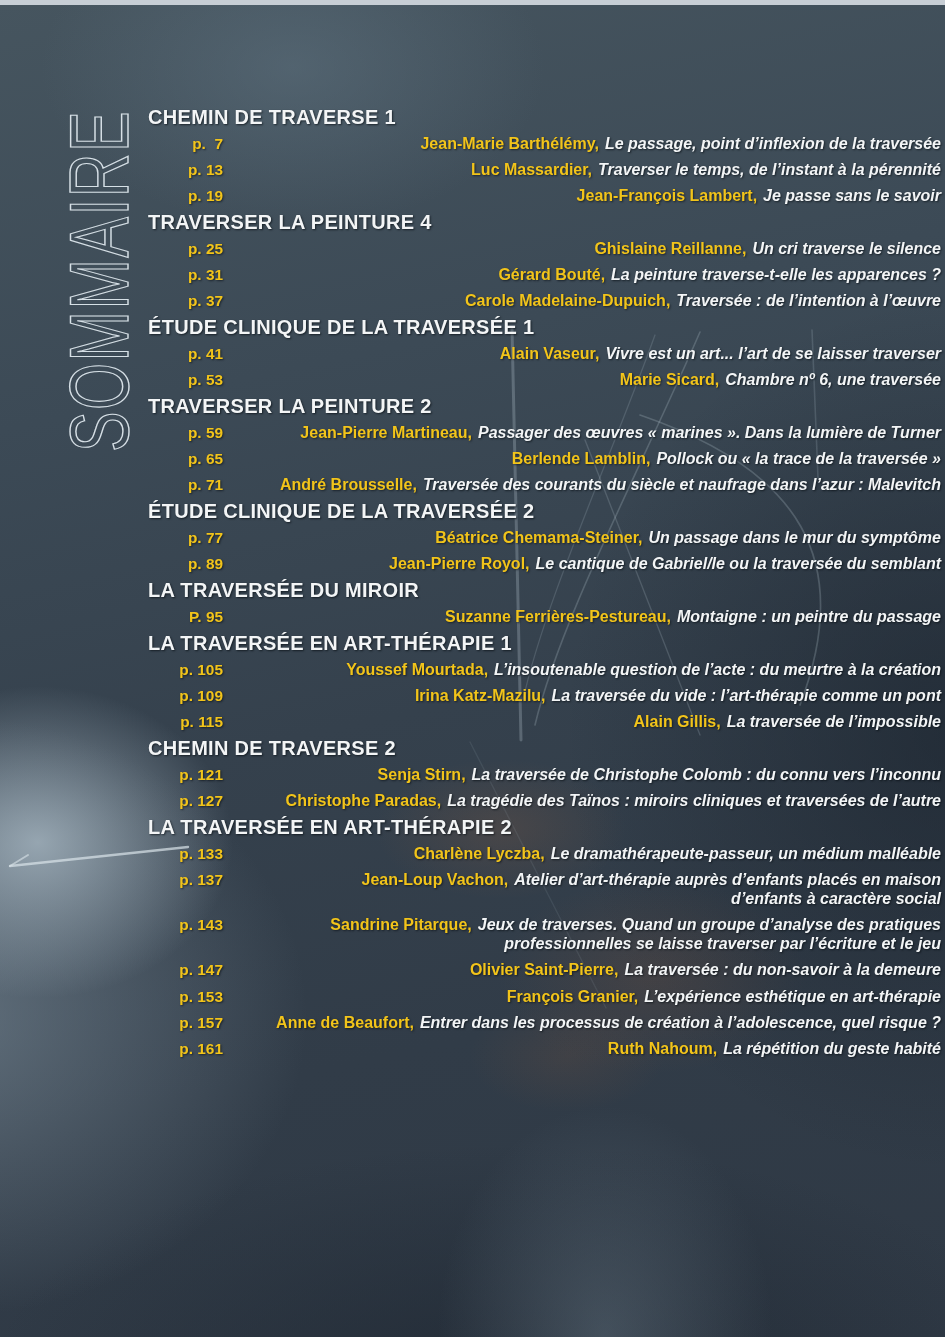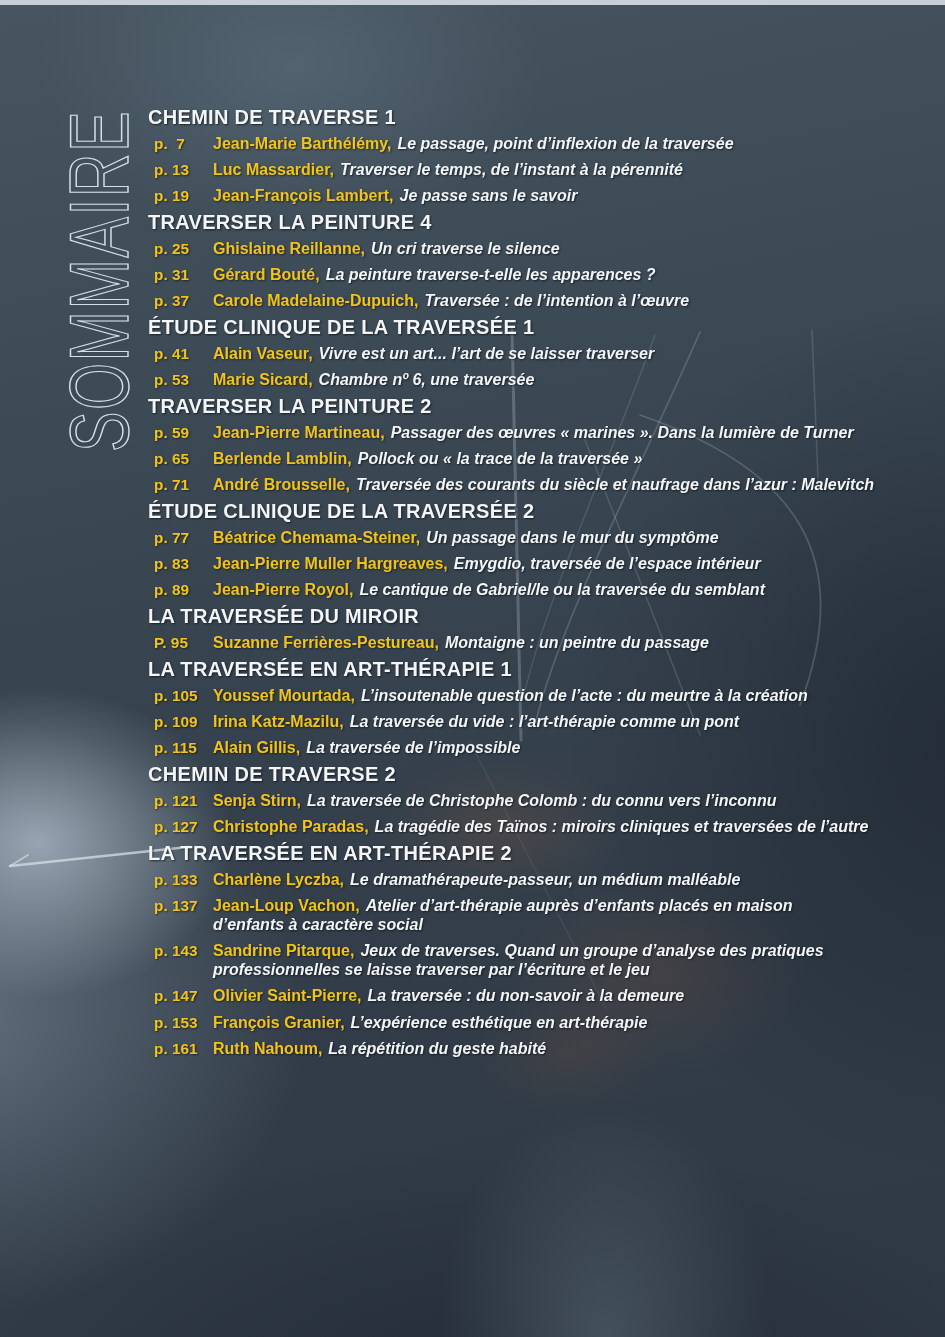--- a/index.html
+++ b/index.html
@@ -35,21 +35,21 @@
   }
   
   .toc{position:absolute;left:148px;top:108px;right:4px;}
   .toc-section{margin:0 0 8px 0;}
   .section-header{
     margin:0 0 7px 0;
     font-size:20px;font-weight:700;letter-spacing:.3px;
     line-height:19px;color:var(--text-white);
     text-shadow:1px 1px 2px rgba(5,10,16,.65);
   }
-  .entry{display:flex;align-items:baseline;margin:0 0 7px 6px;}
+  .entry{display:flex;align-items:baseline;margin:0 0 7px 16px;text-align:right;}
   .page-num{
     flex:0 0 59px;white-space:pre;
     font-size:15.4px;font-weight:700;line-height:19px;
     color:var(--accent-yellow);
     text-shadow:1px 1px 2px rgba(5,10,16,.6);
   }
   .entry-text{flex:1 1 auto;font-size:16px;line-height:19px;}
   .author{
     font-weight:700;color:var(--accent-yellow);margin-right:6px;
     text-shadow:1px 1px 2px rgba(5,10,16,.6);
@@ -144,24 +144,20 @@
           <span class="entry-text"><span class="author">André Brousselle,</span><span class="title">Traversée des courants du siècle et naufrage dans l’azur : Malevitch</span></span>
         </div>
       </section>
       <section class="toc-section">
         <h2 class="section-header">ÉTUDE CLINIQUE DE LA TRAVERSÉE 2</h2>
         <div class="entry">
           <span class="page-num">p. 77</span>
           <span class="entry-text"><span class="author">Béatrice Chemama-Steiner,</span><span class="title">Un passage dans le mur du symptôme</span></span>
         </div>
         <div class="entry">
-          <span class="page-num">p. 83</span>
-          <span class="entry-text"><span class="author">Jean-Pierre Muller Hargreaves,</span><span class="title">Emygdio, traversée de l’espace intérieur</span></span>
-        </div>
-        <div class="entry">
           <span class="page-num">p. 89</span>
           <span class="entry-text"><span class="author">Jean-Pierre Royol,</span><span class="title">Le cantique de Gabriel/le ou la traversée du semblant</span></span>
         </div>
       </section>
       <section class="toc-section">
         <h2 class="section-header">LA TRAVERSÉE DU MIROIR</h2>
         <div class="entry">
           <span class="page-num">P. 95</span>
           <span class="entry-text"><span class="author">Suzanne Ferrières-Pestureau,</span><span class="title">Montaigne : un peintre du passage</span></span>
         </div>
@@ -212,19 +208,23 @@
           <span class="page-num">p. 147</span>
           <span class="entry-text"><span class="author">Olivier Saint-Pierre,</span><span class="title">La traversée : du non-savoir à la demeure</span></span>
         </div>
       </section>
       <section class="toc-section">
         <div class="entry">
           <span class="page-num">p. 153</span>
           <span class="entry-text"><span class="author">François Granier,</span><span class="title">L’expérience esthétique en art-thérapie</span></span>
         </div>
         <div class="entry">
+          <span class="page-num">p. 157</span>
+          <span class="entry-text"><span class="author">Anne de Beaufort,</span><span class="title">Entrer dans les processus de création à l’adolescence, quel risque ?</span></span>
+        </div>
+        <div class="entry">
           <span class="page-num">p. 161</span>
           <span class="entry-text"><span class="author">Ruth Nahoum,</span><span class="title">La répétition du geste habité</span></span>
         </div>
       </section>
     </main>
 
 </div>
 
 </body></html>

